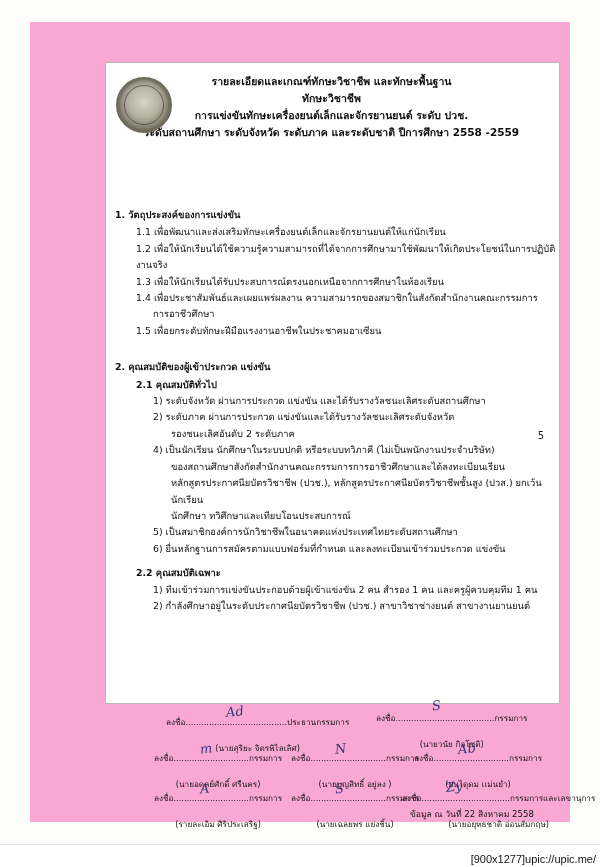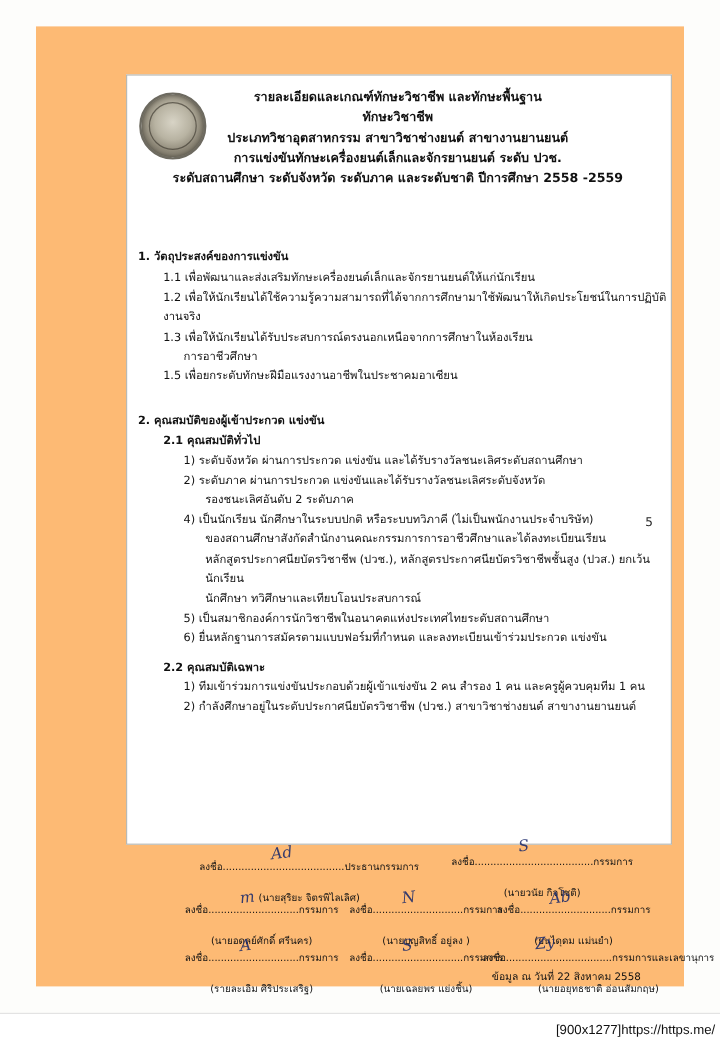--- a/index.html
+++ b/index.html
@@ -21,21 +21,21 @@
     height: 867px;
     background: #fdfdfb;
   }
   
   .sheet {
     position: absolute;
     left: 30px;
     top: 22px;
     width: 540px;
     height: 800px;
-    background: #fdba74;
+    background: #f9a8d4;
   }
   .doc-border {
     position: absolute;
     left: 75px;
     top: 40px;
     width: 453px;
     height: 640px;
     border: 1px solid #b9b9b4;
     background: #ffffff;
   }
@@ -180,32 +180,32 @@
 
   <div class="sheet">
 
     <div class="doc-border"></div>
 
     <div class="header-wrap">
       <div class="seal"></div>
       <div class="title-block">
         <div>รายละเอียดและเกณฑ์ทักษะวิชาชีพ  และทักษะพื้นฐาน</div>
         <div>ทักษะวิชาชีพ</div>
-        <div>ประเภทวิชาอุตสาหกรรม  สาขาวิชาช่างยนต์  สาขางานยานยนต์</div>
         <div>การแข่งขันทักษะเครื่องยนต์เล็กและจักรยานยนต์  ระดับ ปวช.</div>
         <div>ระดับสถานศึกษา ระดับจังหวัด ระดับภาค และระดับชาติ ปีการศึกษา 2558 -2559</div>
       </div>
     </div>
 
     <div class="body-area">
 
       <div class="sec">1. วัตถุประสงค์ของการแข่งขัน</div>
       <div class="lvl2n">1.1 เพื่อพัฒนาและส่งเสริมทักษะเครื่องยนต์เล็กและจักรยานยนต์ให้แก่นักเรียน</div>
       <div class="lvl2n">1.2 เพื่อให้นักเรียนได้ใช้ความรู้ความสามารถที่ได้จากการศึกษามาใช้พัฒนาให้เกิดประโยชน์ในการปฏิบัติงานจริง</div>
       <div class="lvl2n">1.3 เพื่อให้นักเรียนได้รับประสบการณ์ตรงนอกเหนือจากการศึกษาในห้องเรียน</div>
+      <div class="lvl2n">1.4 เพื่อประชาสัมพันธ์และเผยแพร่ผลงาน ความสามารถของสมาชิกในสังกัดสำนักงานคณะกรรมการ</div>
       <div class="lvl3">การอาชีวศึกษา</div>
       <div class="lvl2n">1.5 เพื่อยกระดับทักษะฝีมือแรงงานอาชีพในประชาคมอาเซียน</div>
 
       <div class="sec">2. คุณสมบัติของผู้เข้าประกวด แข่งขัน</div>
       <div class="lvl2">2.1 คุณสมบัติทั่วไป</div>
       <div class="lvl3">1) ระดับจังหวัด ผ่านการประกวด แข่งขัน และได้รับรางวัลชนะเลิศระดับสถานศึกษา</div>
       <div class="lvl3">2) ระดับภาค ผ่านการประกวด แข่งขันและได้รับรางวัลชนะเลิศระดับจังหวัด</div>
       <div class="lvl3" style="margin-left:65px">รองชนะเลิศอันดับ 2 ระดับภาค</div>
       <div class="lvl3">4) เป็นนักเรียน นักศึกษาในระบบปกติ หรือระบบทวิภาคี (ไม่เป็นพนักงานประจำบริษัท)</div>
       <div class="lvl3" style="margin-left:65px">ของสถานศึกษาสังกัดสำนักงานคณะกรรมการการอาชีวศึกษาและได้ลงทะเบียนเรียน</div>
@@ -274,17 +274,17 @@
       </div>
 
     </div>
 
     <div class="date-note">ข้อมูล ณ วันที่ 22 สิงหาคม 2558</div>
 
   </div>
 
   <div class="footer-bar">
     <div class="footer-txt">
-      <span class="footer-dim">[900x1277]</span><span class="footer-url">https://https.me/</span>
+      <span class="footer-dim">[900x1277]</span><span class="footer-url">upic://upic.me/</span>
     </div>
   </div>
 
 </div>
 
 </body></html>

